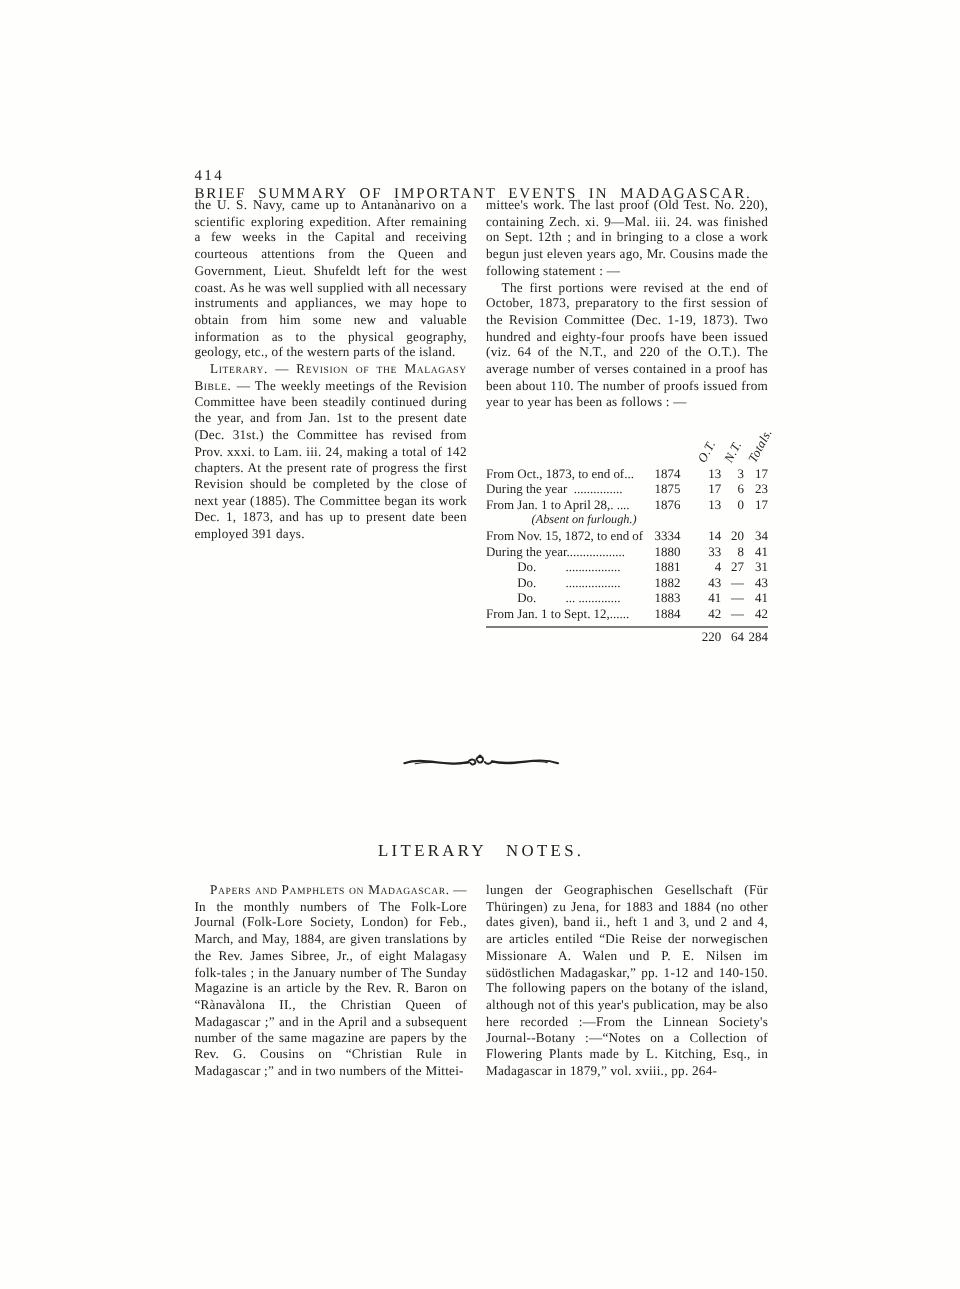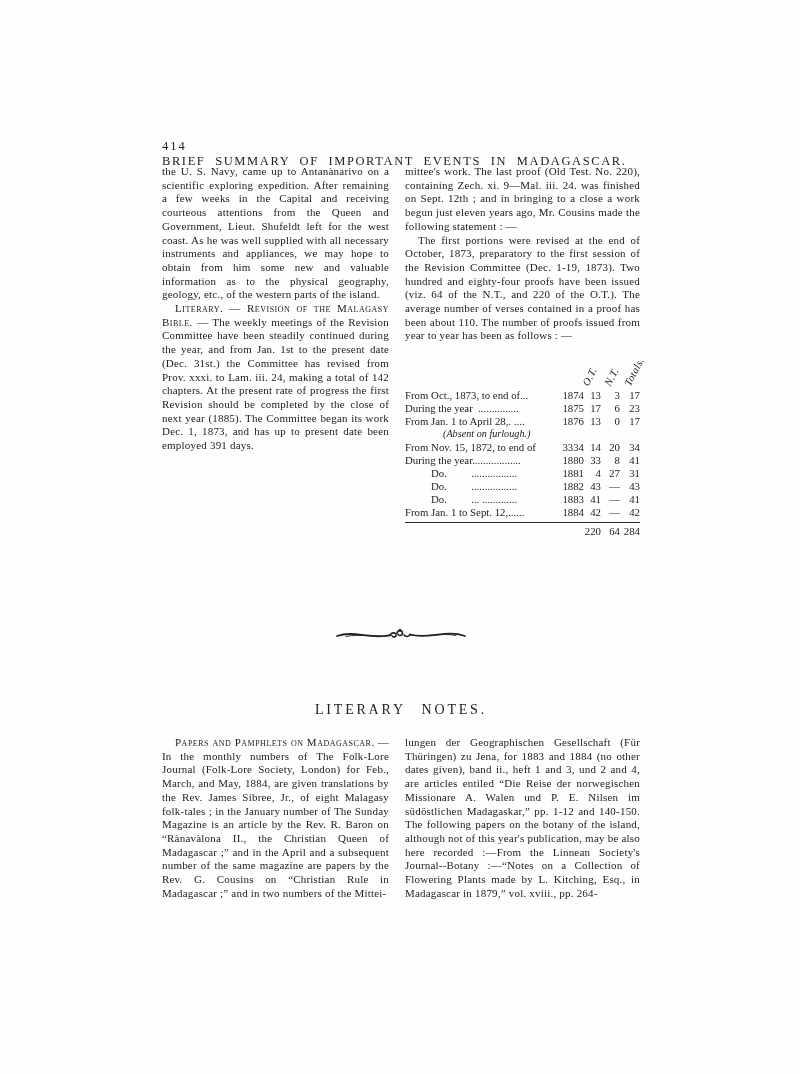--- a/index.html
+++ b/index.html
@@ -39,21 +39,21 @@
     position:absolute;bottom:1px;font-style:italic;font-size:10.5px;
     transform:rotate(-62deg);transform-origin:left bottom;white-space:nowrap;
     letter-spacing:0.3px;
   }
   .rot.ot{left:186px;} .rot.nt{left:208px;} .rot.tot{left:228px;}
   .trow{display:flex;white-space:pre;}
   .trow .tc{display:block;}
   .tc-label{flex:1 1 auto;overflow:hidden;}
   .trow.indent .tc-label{padding-left:26px;}
   .tc-year{width:30px;text-align:right;flex:none;}
-  .tc-ot{width:17px;text-align:right;flex:none;}
+  .tc-ot{width:17px;text-align:right;flex:none;padding-left:17px;}
   .tc-nt{width:19px;text-align:right;flex:none;}
   .tc-total{width:20px;text-align:right;flex:none;}
   .trow-note{font-style:italic;font-size:10.2px;padding-left:38px;line-height:12.6px;}
   .total-rule{border-top:1px solid #2b2a27;margin-top:2px;}
   .totals{display:flex;white-space:pre;margin-top:2px;}
 
   
   .ornament{position:absolute;left:0;top:624px;width:478px;text-align:center;}
   .ornament svg{display:inline-block;}
 

